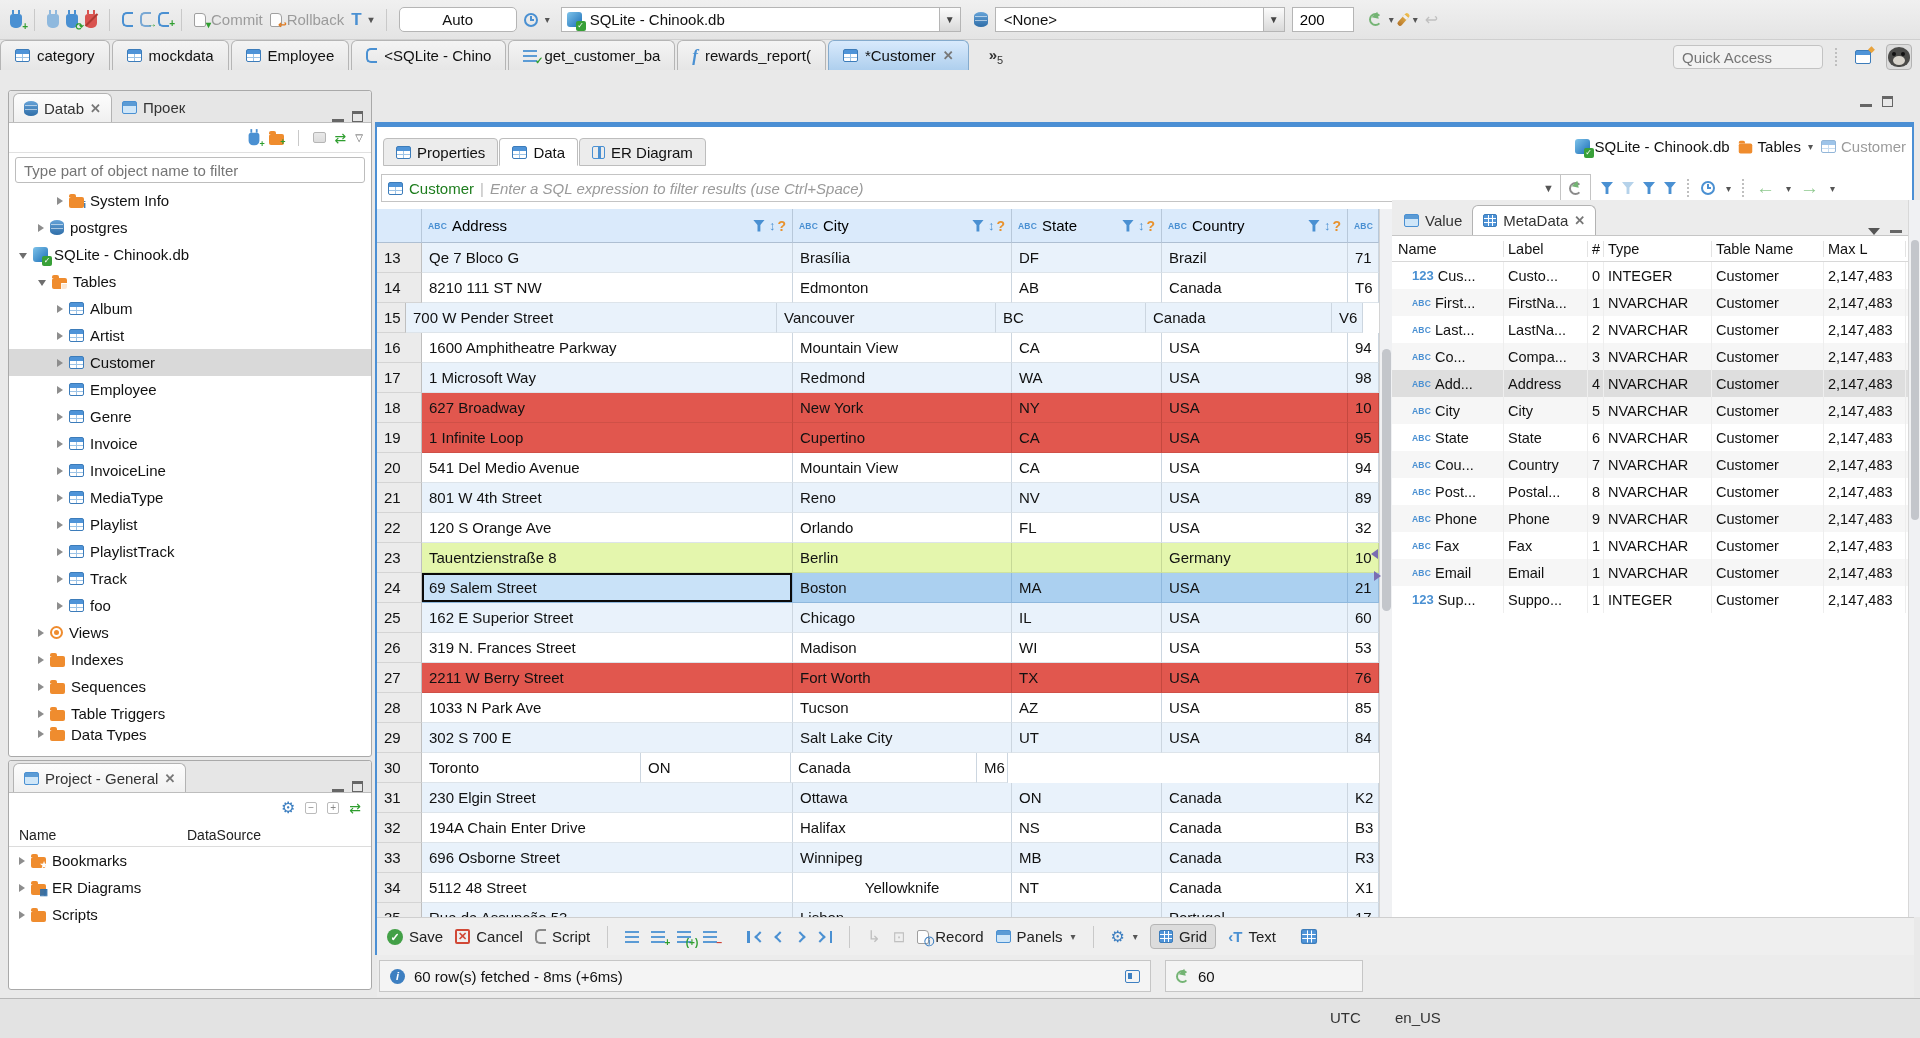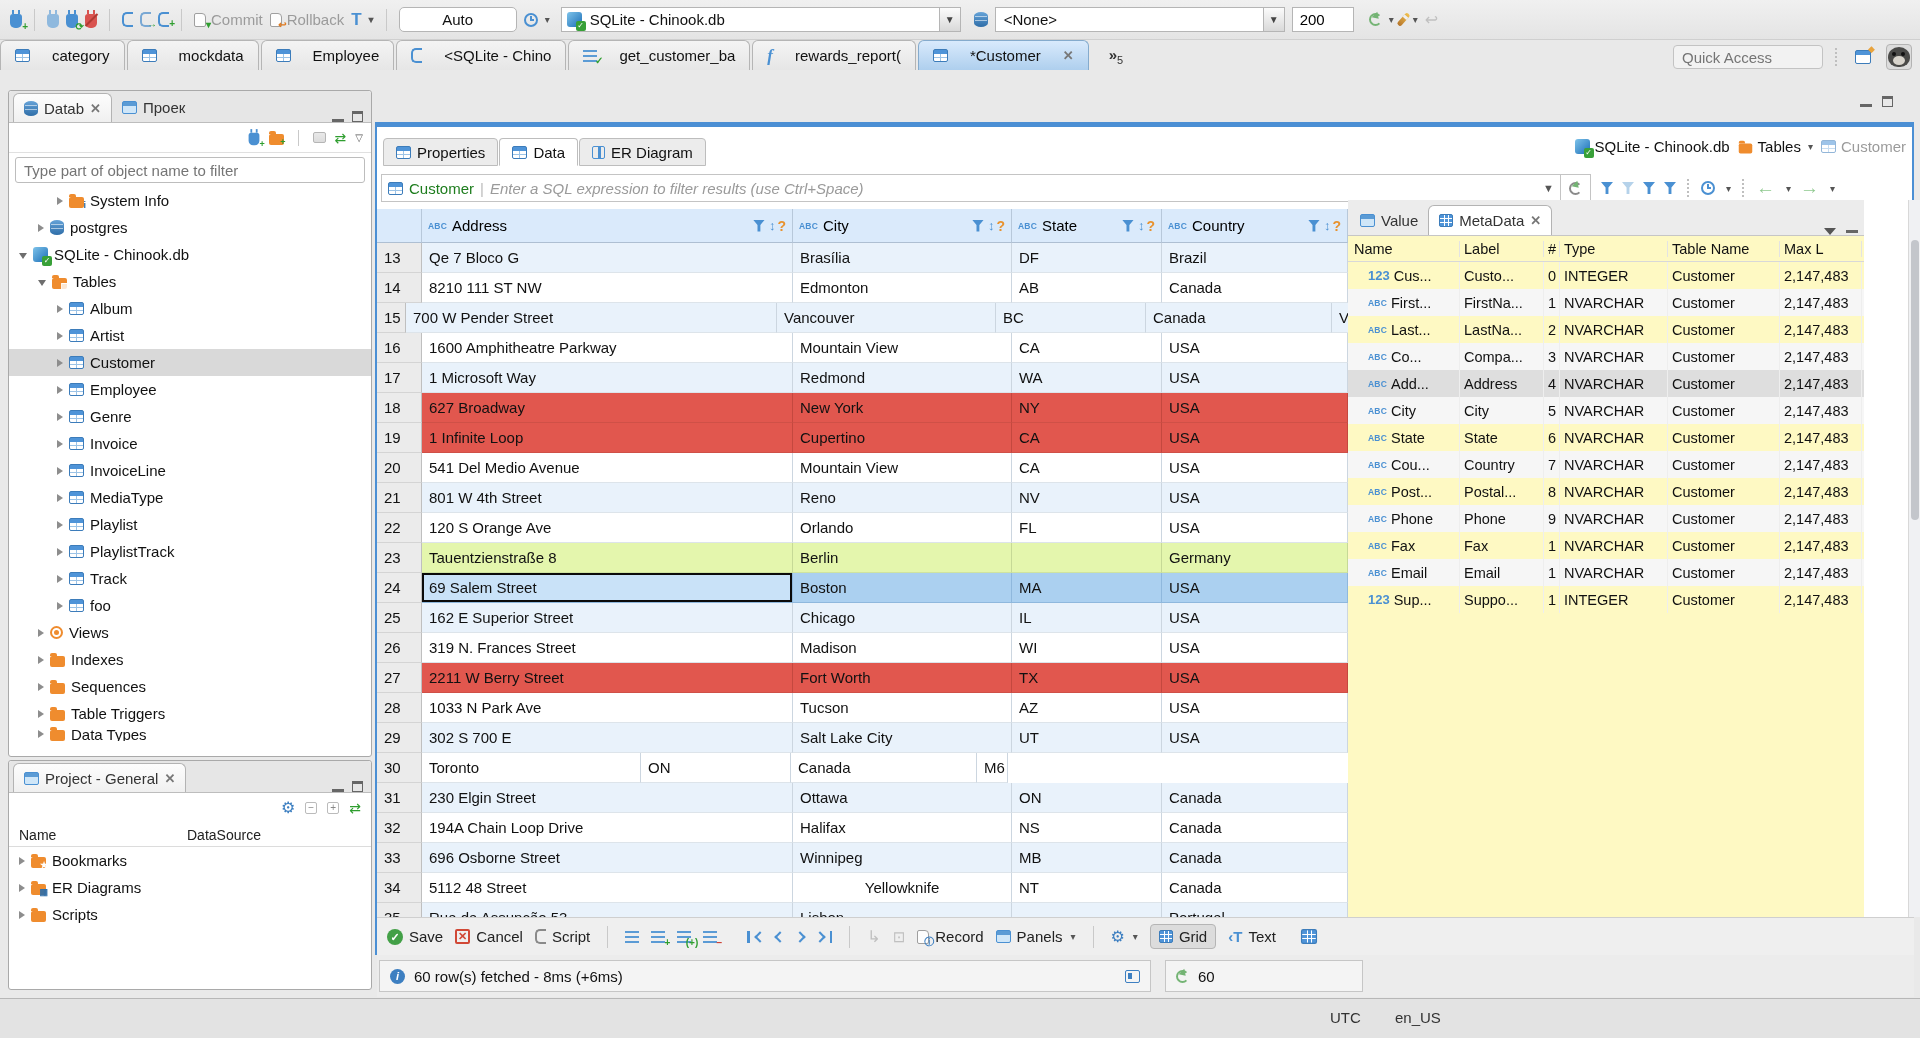--- a/index.html
+++ b/index.html
@@ -115,21 +115,21 @@
   .tree-item.selected { background:#d9d9d9; }
   .tree-item .lbl { margin-left:6px; font-size:15px; }
 
   #proj-toolbar { height:30px; display:flex; align-items:center; justify-content:flex-end; gap:10px; padding:0 10px; }
   #proj-headers { display:flex; height:24px; align-items:center; border-bottom:1px solid #dcdcdc; font-size:14px; color:#222; }
   .proj-item { display:flex; align-items:center; height:27px; padding-left:10px; }
   .proj-item .lbl { margin-left:6px; }
 
   
   #etabs { left:383px; top:92px; height:30px; display:flex; align-items:flex-end; gap:2px; }
-  .etab { display:flex; align-items:center; gap:22px; height:30px; padding:0 14px; border:1px solid #b5b5b5; border-bottom:none;
+  .etab { display:flex; align-items:center; gap:7px; height:30px; padding:0 14px; border:1px solid #b5b5b5; border-bottom:none;
       border-radius:6px 6px 0 0; background:linear-gradient(#f4f4f4,#e6e6e6); font-size:15px; white-space:nowrap; }
   .etab.active { background:linear-gradient(#d9eafc,#aecfee); border-color:#85abcd; }
   #etab-overflow { margin-left:18px; color:#333; font-weight:bold; font-size:15px; padding-bottom:4px; }
   #etab-overflow sub { font-weight:normal; font-size:11px; }
   #blue-bar { left:375px; top:122px; width:1539px; height:5px; background:#4b8fd4; }
 
   
   #main-body { left:375px; top:127px; width:1539px; height:828px; background:#fff;
       border-left:2px solid #4b8fd4; border-right:2px solid #4b8fd4; }
 
@@ -171,21 +171,21 @@
   .grow.selected .gcell.focuscell { background:#c9e2f8; box-shadow:inset 0 0 0 2px #0a0a0a; }
 
   
   #grid-vscroll { left:1379px; top:209px; width:13px; height:708px; background:#f0f1f3; border-left:1px solid #d4d4d4; }
   #grid-vthumb { position:absolute; left:2px; width:9px; border-radius:5px; background:#c3c6cb; }
   .selmark { position:absolute; width:0; height:0; }
   .selmark.l { border-top:5px solid transparent; border-bottom:5px solid transparent; border-right:7px solid #7a6db2; }
   .selmark.r { border-top:5px solid transparent; border-bottom:5px solid transparent; border-left:7px solid #7a6db2; }
 
   
-  #side-panel { left:1348px; top:200px; width:516px; height:717px; background:#fef9c3; }
+  #side-panel { left:1392px; top:200px; width:516px; height:717px; background:#ffffff; }
   #side-tabs { display:flex; align-items:flex-end; height:36px; background:#ececec; border-bottom:1px solid #c6c6c6; padding-left:2px; }
   #side-winbtns { margin-left:auto; display:flex; align-items:center; gap:10px; padding-right:6px; }
   .tri-down { width:0; height:0; border-left:6px solid transparent; border-right:6px solid transparent; border-top:7px solid #555; }
   #meta-header { display:flex; height:26px; align-items:center; border-bottom:1px solid #d8d8d8; font-size:14.5px; color:#111; }
   #meta-header .mh { padding:0 4px; overflow:hidden; white-space:nowrap; border-right:1px solid #e3e3e3; }
   .mrow { display:flex; height:27px; align-items:center; font-size:14.5px; }
   .mrow:nth-child(even) { background:#f6f6f6; }
   .mrow.selected { background:#dedede; }
   .mcell { padding:0 4px; white-space:nowrap; overflow:hidden; border-right:1px solid #eee; height:100%; display:flex; align-items:center; }
   #side-vscroll { left:1908px; top:200px; width:12px; height:717px; background:#f0f1f3; border-left:1px solid #d8d8d8; }
@@ -762,21 +762,21 @@
       <div class="grow odd">
         <div class="gcell gnum" style="width: 45px;">31</div>
         <div class="gcell " style="width: 371px;">230 Elgin Street</div>
         <div class="gcell " style="width: 219px;">Ottawa</div>
         <div class="gcell " style="width: 150px;">ON</div>
         <div class="gcell " style="width: 186px;">Canada</div>
         <div class="gcell " style="width: 31px;">K2</div>
       </div>
       <div class="grow even">
         <div class="gcell gnum" style="width: 45px;">32</div>
-        <div class="gcell " style="width: 371px;">194A Chain Loop Drive</div>
+        <div class="gcell " style="width: 371px;">194A Chain Enter Drive</div>
         <div class="gcell " style="width: 219px;">Halifax</div>
         <div class="gcell " style="width: 150px;">NS</div>
         <div class="gcell " style="width: 186px;">Canada</div>
         <div class="gcell " style="width: 31px;">B3</div>
       </div>
       <div class="grow odd">
         <div class="gcell gnum" style="width: 45px;">33</div>
         <div class="gcell " style="width: 371px;">696 Osborne Street</div>
         <div class="gcell " style="width: 219px;">Winnipeg</div>
         <div class="gcell " style="width: 150px;">MB</div>

